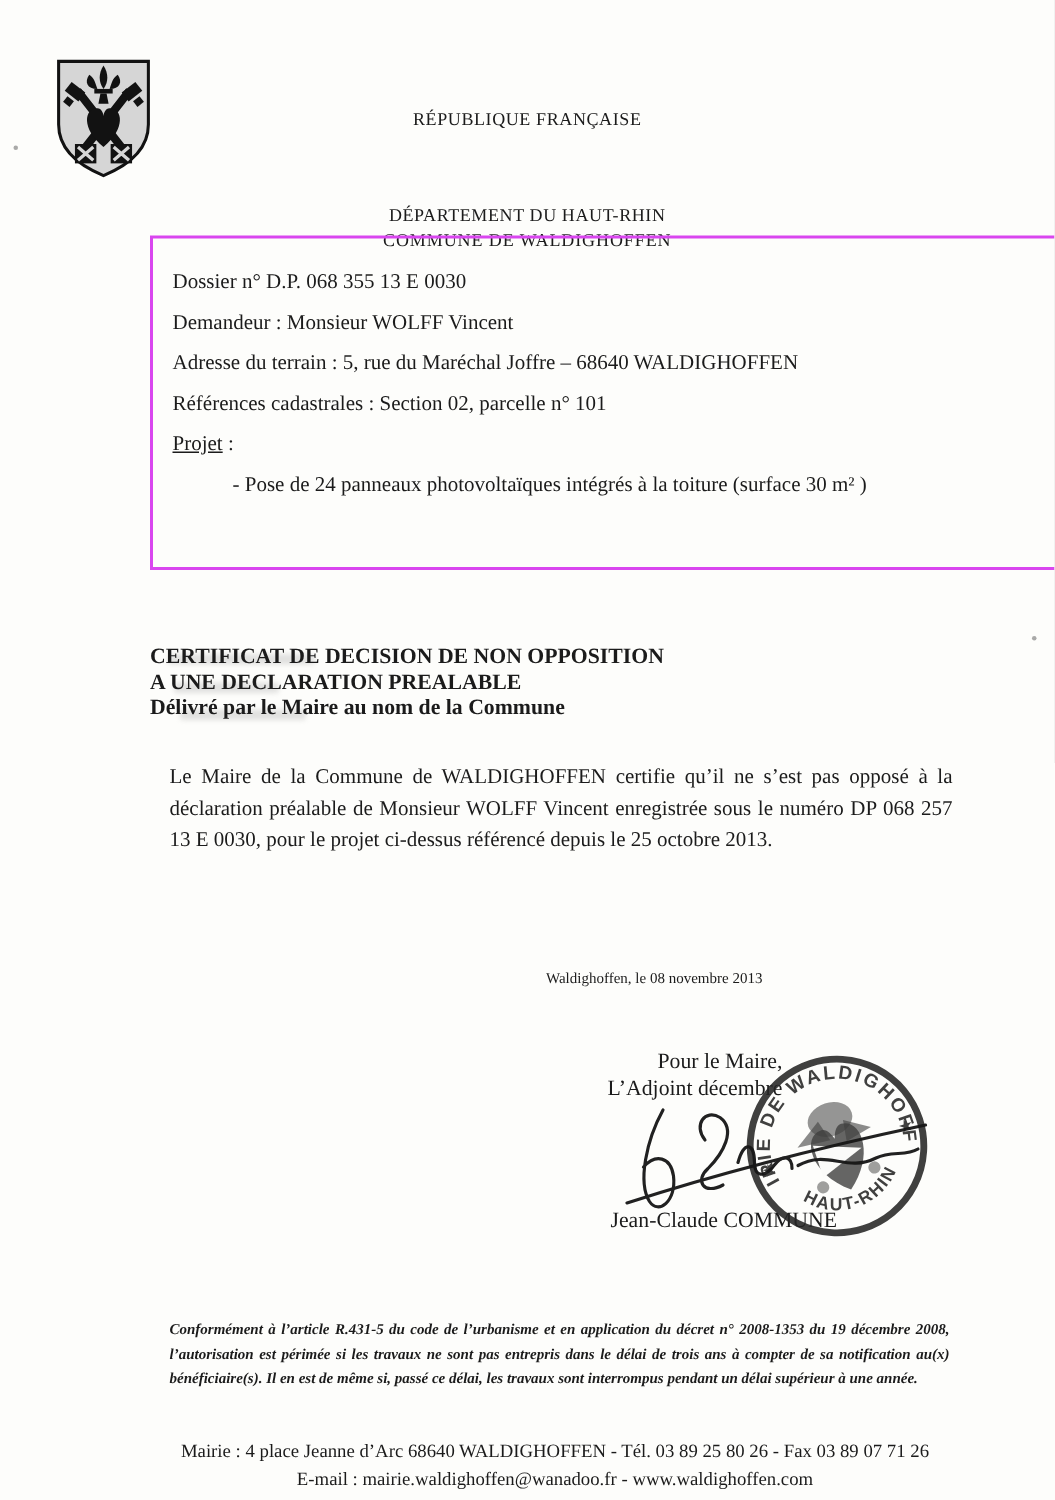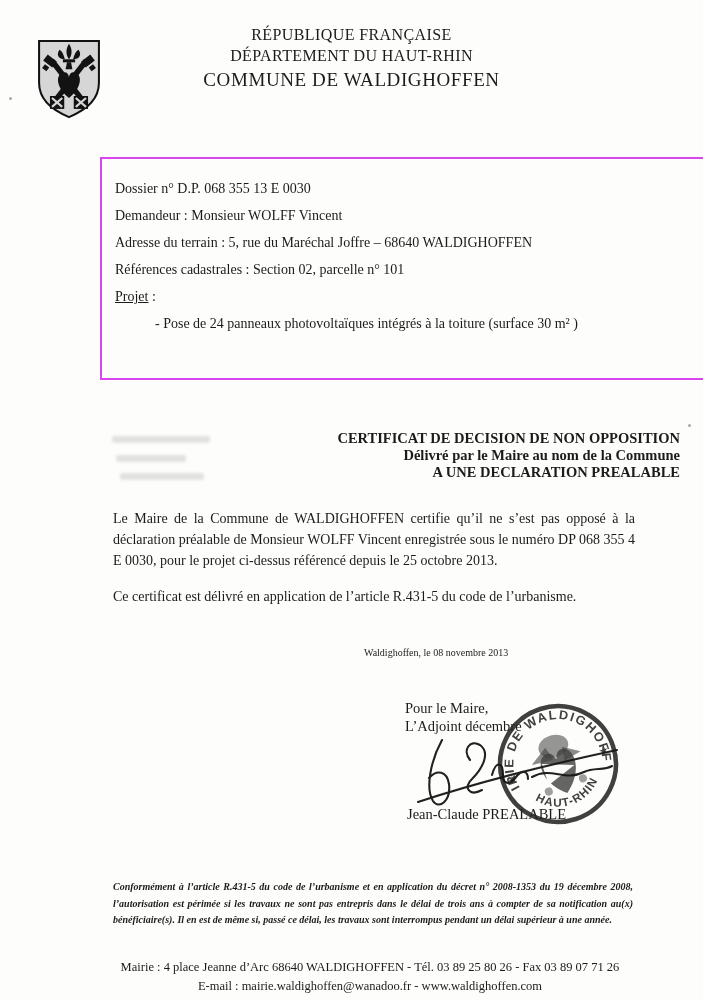--- a/index.html
+++ b/index.html
@@ -4,43 +4,43 @@
 <style>
   html,body{margin:0;padding:0;background:#e8e8e8;}
   .page{
     position:relative;width:703px;height:1000px;margin:0 auto;
     background:#fdfdfb;overflow:hidden;
     font-family:"Liberation Serif","DejaVu Serif",serif;
     color:#1b1b1b;
   }
   
   .letterhead{position:absolute;left:0;top:24px;width:703px;text-align:center;line-height:1.32;}
-  .lh-line{font-size:16px;letter-spacing:.4px;}
-  .lh-commune{font-size:19px;letter-spacing:.6px;margin-top:1px;}
+  .lh-line{font-size:12px;letter-spacing:.4px;margin-top:48px;}
+  .lh-commune{font-size:12px;letter-spacing:.6px;margin-top:1px;}
   .coat{position:absolute;left:35px;top:36px;width:68px;height:86px;}
   
   .dossier-box{
     position:absolute;left:100px;top:157px;width:667px;height:223px;
     border:2px solid #d946ef;box-sizing:border-box;
     padding:16px 12px 0 13px;font-size:14px;
   }
   .box-line{line-height:27px;white-space:nowrap;}
   .projet-underline{text-decoration:underline;}
   .projet-item{padding-left:40px;}
   
-  .cert-title{position:absolute;left:100px;top:430px;width:580px;text-align:right;
+  .cert-title{position:absolute;left:100px;top:430px;width:580px;text-align:left;
     font-weight:bold;font-size:14.5px;line-height:17px;}
   .smudge{position:absolute;background:#9a9a9a;opacity:.28;filter:blur(1.6px);border-radius:2px;}
   
   .body-p{position:absolute;left:113px;width:522px;font-size:14px;line-height:21px;text-align:justify;}
   .p1{top:508px;}
   .p2{top:586px;}
   .dateline{position:absolute;left:364px;top:647px;font-size:10px;}
   
-  .sign-role{position:absolute;left:405px;top:699px;font-size:14.5px;line-height:18px;z-index:1;}
+  .sign-role{position:absolute;left:405px;top:699px;font-size:14.5px;line-height:18px;z-index:1;text-align:right;}
   .sign-name{position:absolute;left:407px;top:806px;font-size:14.5px;z-index:1;}
   .stamp{position:absolute;left:492px;top:698px;width:132px;height:132px;z-index:2;opacity:.88;}
   .autograph{position:absolute;left:412px;top:722px;width:215px;height:100px;z-index:3;}
   
   .footnote{position:absolute;left:113px;top:879px;width:520px;
     font-size:10px;line-height:16.5px;font-weight:bold;font-style:italic;text-align:justify;}
   .footer{position:absolute;left:35px;top:958px;width:670px;text-align:center;
     font-size:12.5px;line-height:19px;}
   .speck{position:absolute;background:#555;border-radius:50%;opacity:.5;}
 </style>
@@ -98,34 +98,33 @@
     </div>
     <div class="box-line projet-item">- Pose de 24 panneaux photovoltaïques intégrés à la toiture (surface 30 m² )</div>
   </div>
 
   <div class="smudge" style="left:112px;top:436px;width:98px;height:7px;"></div>
   <div class="smudge" style="left:116px;top:455px;width:70px;height:7px;"></div>
   <div class="smudge" style="left:120px;top:473px;width:84px;height:7px;"></div>
 
   <div class="cert-title">
     <div>CERTIFICAT DE DECISION DE NON OPPOSITION</div>
+    <div>A UNE DECLARATION PREALABLE</div>
     <div>Délivré par le Maire au nom de la Commune</div>
-    <div>A UNE DECLARATION PREALABLE</div>
   </div>
 
-  <div class="body-p p1">Le Maire de la Commune de WALDIGHOFFEN certifie qu’il ne s’est pas opposé à la déclaration préalable de Monsieur WOLFF Vincent enregistrée sous le numéro DP 068 355 4 E 0030, pour le projet ci-dessus référencé depuis le 25 octobre 2013.</div>
-  <div class="body-p p2">Ce certificat est délivré en application de l’article R.431-5 du code de l’urbanisme.</div>
+  <div class="body-p p1">Le Maire de la Commune de WALDIGHOFFEN certifie qu’il ne s’est pas opposé à la déclaration préalable de Monsieur WOLFF Vincent enregistrée sous le numéro DP 068 257 13 E 0030, pour le projet ci-dessus référencé depuis le 25 octobre 2013.</div>
   <div class="dateline">Waldighoffen, le 08 novembre 2013</div>
 
   <div class="sign-role">
     <div>Pour le Maire,</div>
     <div>L’Adjoint décembre</div>
   </div>
 
-  <div class="sign-name">Jean-Claude PREALABLE</div>
+  <div class="sign-name">Jean-Claude COMMUNE</div>
 
   <svg class="stamp" viewBox="0 0 130 130" aria-hidden="true">
     <g transform="rotate(-18 65 65)" fill="#262626" font-family="Liberation Sans, DejaVu Sans, sans-serif" font-weight="bold">
       <circle cx="65" cy="65" r="57" fill="none" stroke="#262626" stroke-width="4.5"></circle>
       <defs>
         <path id="arcTop" d="M 23.7,80 A 44,44 0 1 1 106.3,80"></path>
         <path id="arcBot" d="M 24.4,75.9 A 42,42 0 0 0 105.6,75.9"></path>
       </defs>
       <text font-size="12.5" letter-spacing="1.6">
         <textPath href="#arcTop" startOffset="50%" text-anchor="middle">MAIRIE DE WALDIGHOFFEN</textPath>

